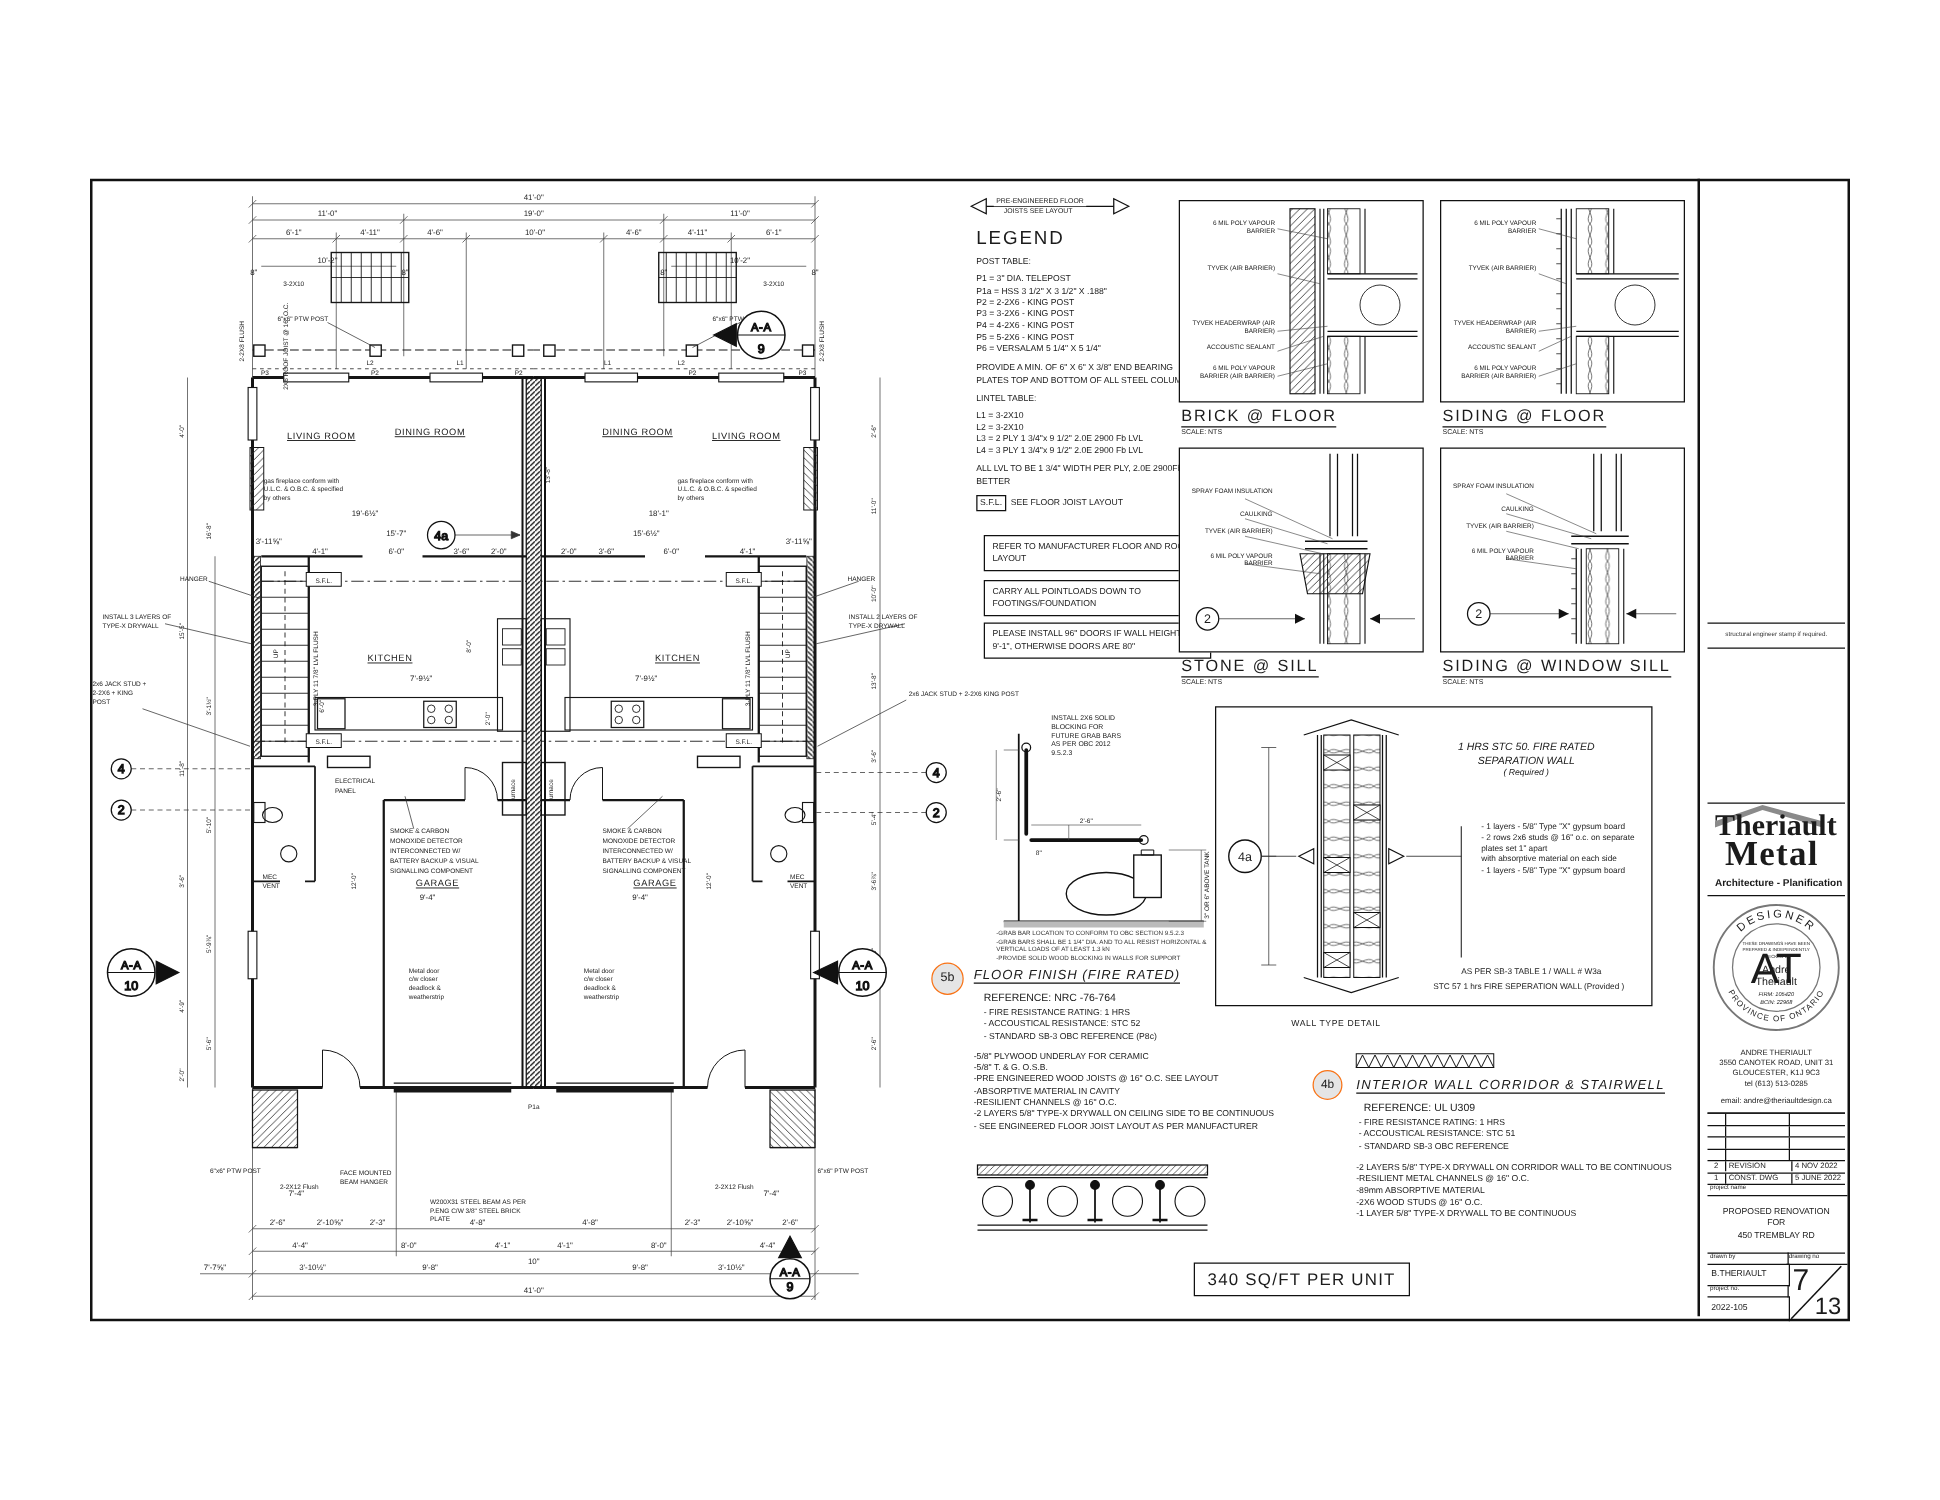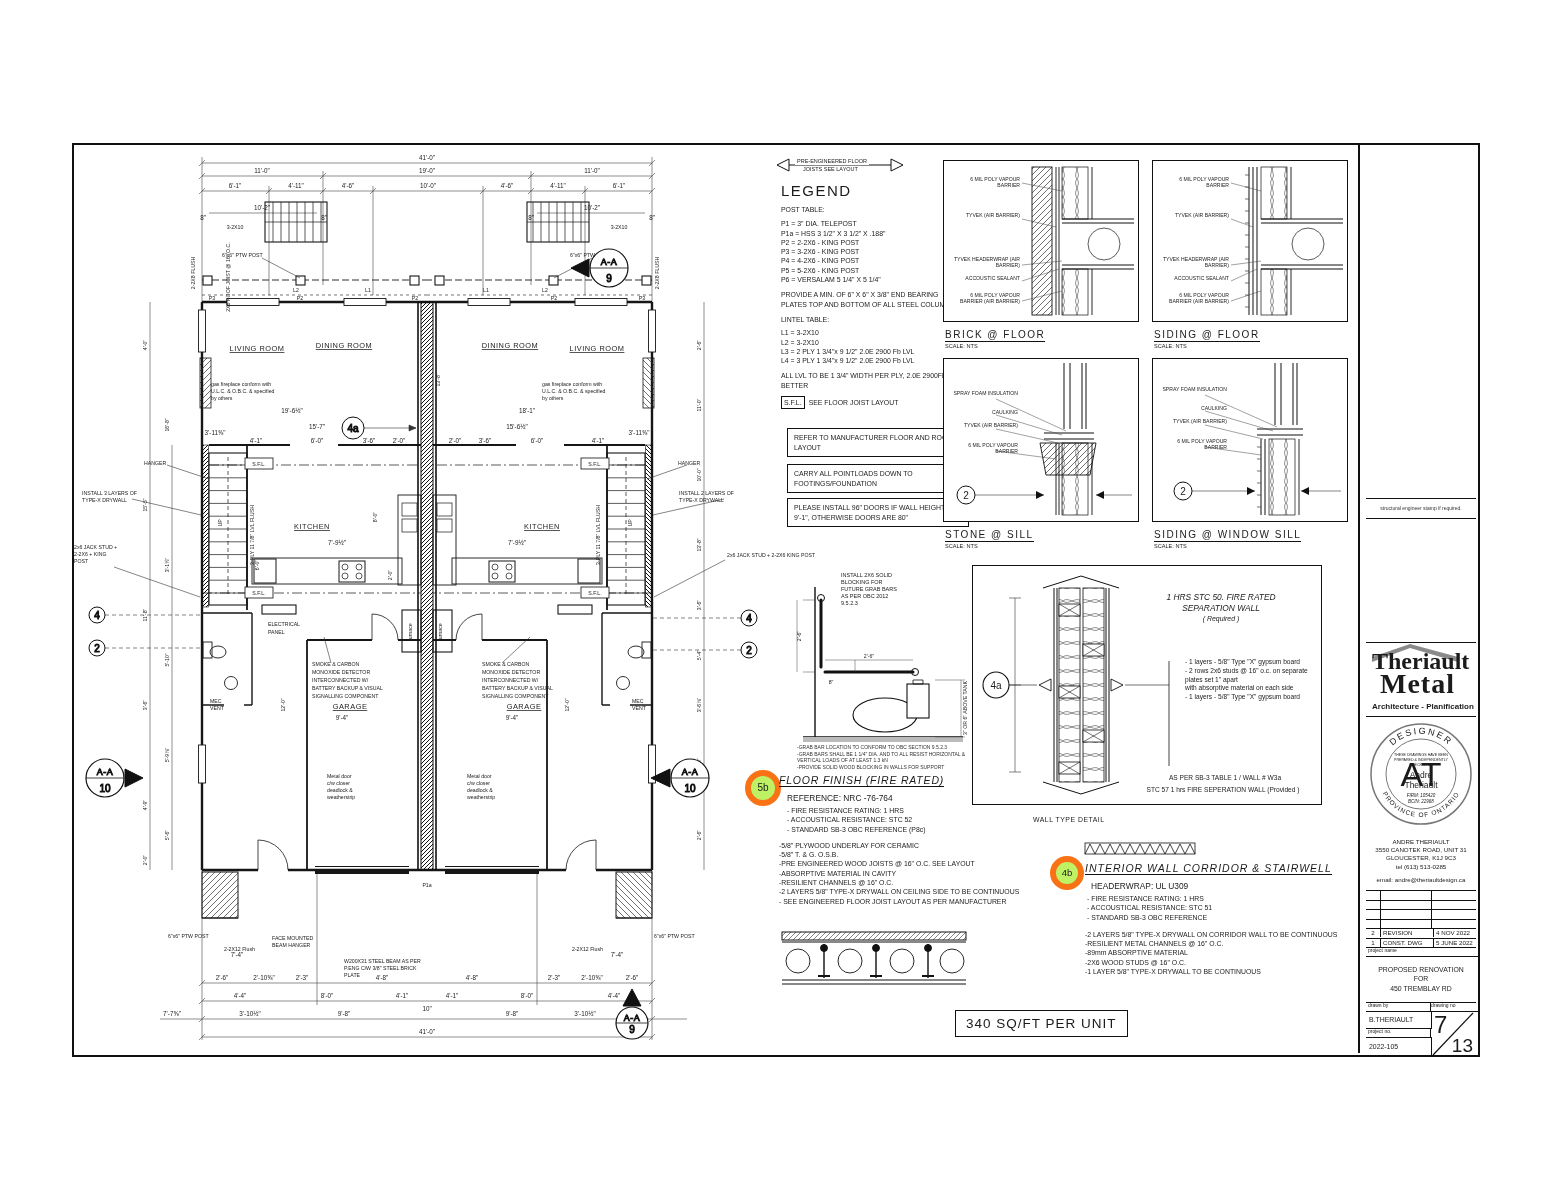--- a/index.html
+++ b/index.html
@@ -16,25 +16,25 @@
   .mkN{font-size:10px;text-anchor:middle}
   .sheet-border{border:2px solid #111}
   .t5{font-size:5px;line-height:6.5px}
   .t55{font-size:5.5px;line-height:7px}
   .t6{font-size:6.2px;line-height:8.2px}
   .t65{font-size:6.6px;line-height:8.8px}
   .t7{font-size:6.9px;line-height:9.3px}
   .t8{font-size:8.4px;line-height:11px}
   .pre{white-space:pre-line}
   .notebox{border:1px solid #111;padding:4px 6px;font-size:6.9px;line-height:9.5px;width:168px;background:#fff}
-  .dtitle{font-size:10px;letter-spacing:1.5px;border-bottom:1.4px solid #111;display:inline-block;padding-bottom:1px;white-space:nowrap}
+  .dtitle{font-size:13px;letter-spacing:1.5px;border-bottom:1.4px solid #111;display:inline-block;padding-bottom:1px;white-space:nowrap}
   .dscale{font-size:5.6px;margin-top:1px}
   .detailbox{border:1.3px solid #111;background:#fff}
   .lbl{position:absolute;font-size:5.1px;line-height:5.9px;text-align:right;width:72px}
-  .circmark{border:6px solid #f97316;border-radius:50%;text-align:center;background:#bef264}
+  .circmark{border:1px solid #f97316;border-radius:50%;text-align:center;background:#e5e5e5}
   .tb-cell{border-top:.8px solid #111;display:flex}
   .wm{background:#f2f2f2;color:#d9d9d9;font-size:30px;letter-spacing:.5px;text-align:center;line-height:42px;white-space:nowrap}
   .seclabel{font-size:10.5px;letter-spacing:.8px;border-bottom:1.3px solid #111;display:inline-block;font-style:italic}
 </style>
 </head>
 <body>
 
 <div class="page">
 
   <div class="abs sheet-border" style="left:72px;top:143px;width:1404px;height:910px"></div>
@@ -611,21 +611,21 @@
   </div>
   <div class="abs t7" style="left:1033px;top:815px;letter-spacing:.5px">WALL TYPE DETAIL</div>
 
   <svg class="abs" style="left:1085px;top:843px" width="110" height="12">
     <rect x="0" y="0" width="110" height="11" fill="none" stroke="#111" stroke-width="0.8"></rect>
     <path d="M0,11 L5,1 L10,11 L15,1 L20,11 L25,1 L30,11 L35,1 L40,11 L45,1 L50,11 L55,1 L60,11 L65,1 L70,11 L75,1 L80,11 L85,1 L90,11 L95,1 L100,11 L105,1 L110,11" fill="none" stroke="#111" stroke-width="0.8"></path>
   </svg>
   <div class="abs circmark" style="left:1050px;top:856px;width:22px;height:22px;line-height:22px;font-size:9.5px">4b</div>
   <div class="abs" style="left:1085px;top:858px;width:270px">
     <div class="seclabel" style="letter-spacing:1px">INTERIOR WALL CORRIDOR &amp; STAIRWELL</div>
-    <div class="t8" style="margin-top:5px;margin-left:6px">HEADERWRAP:  UL U309</div>
+    <div class="t8" style="margin-top:5px;margin-left:6px">REFERENCE:  UL U309</div>
     <div class="t7 pre" style="margin-left:2px;margin-top:2px">- FIRE RESISTANCE RATING: 1 HRS
 - ACCOUSTICAL RESISTANCE: STC 51
 - STANDARD SB-3 OBC REFERENCE</div>
     <div class="t7 pre" style="margin-top:8px;width:268px">-2 LAYERS 5/8" TYPE-X DRYWALL ON CORRIDOR WALL TO BE CONTINUOUS
 -RESILIENT METAL CHANNELS @ 16" O.C.
 -89mm ABSORPTIVE MATERIAL
 -2X6 WOOD STUDS @ 16" O.C.
 -1 LAYER 5/8" TYPE-X DRYWALL TO BE CONTINUOUS</div>
   </div>
 

